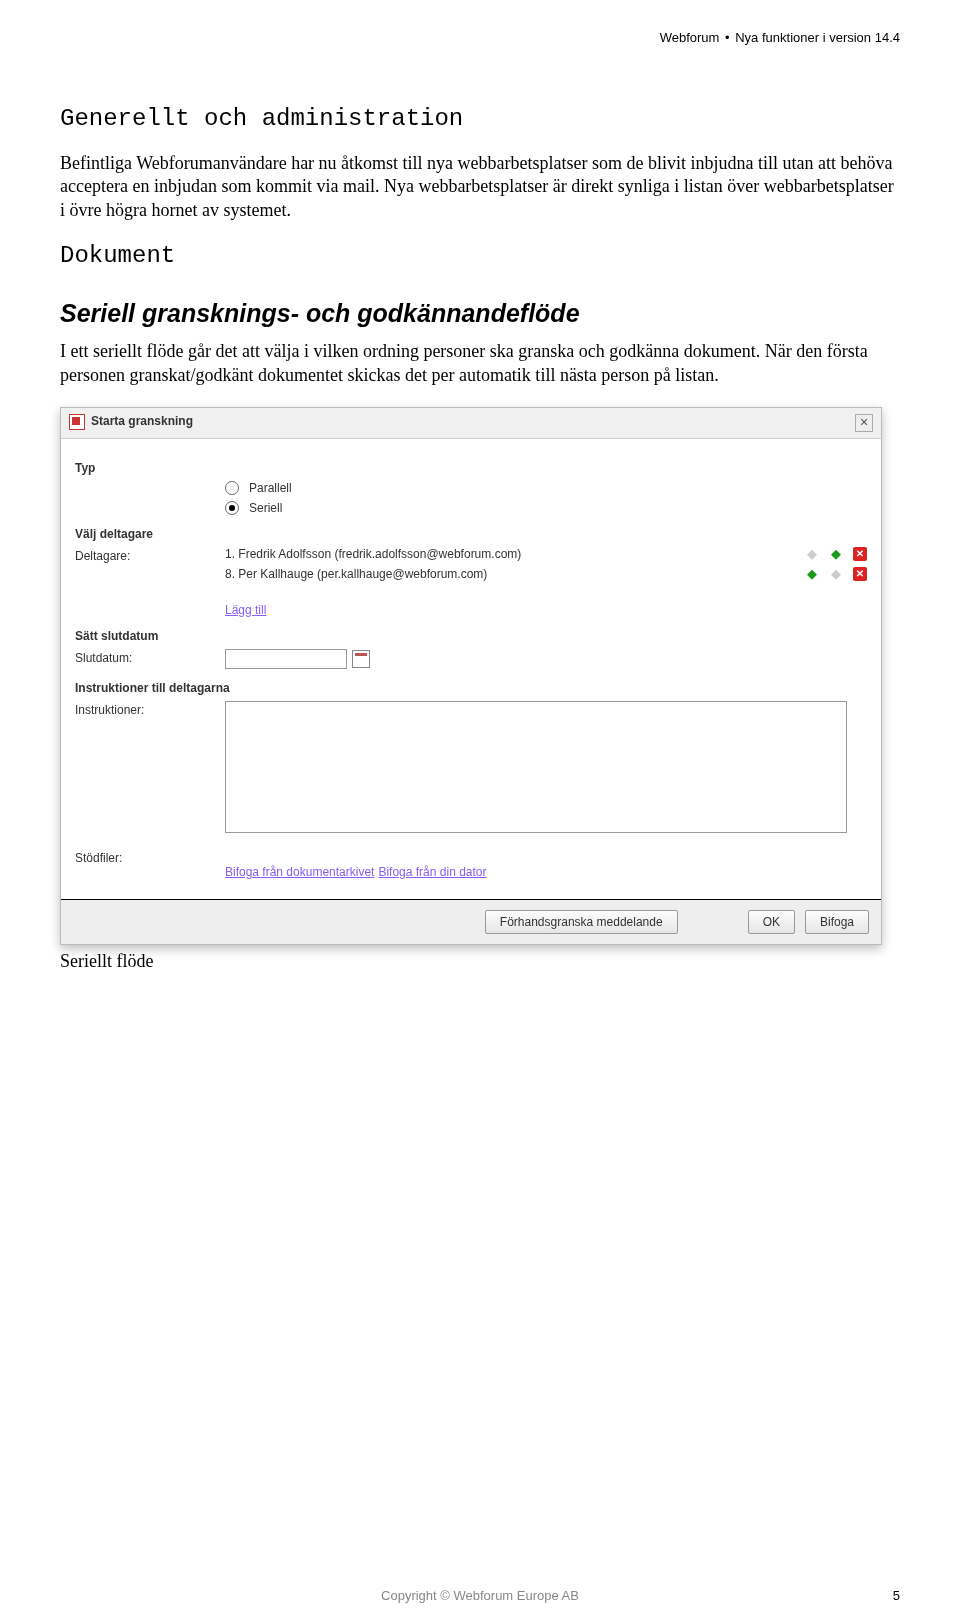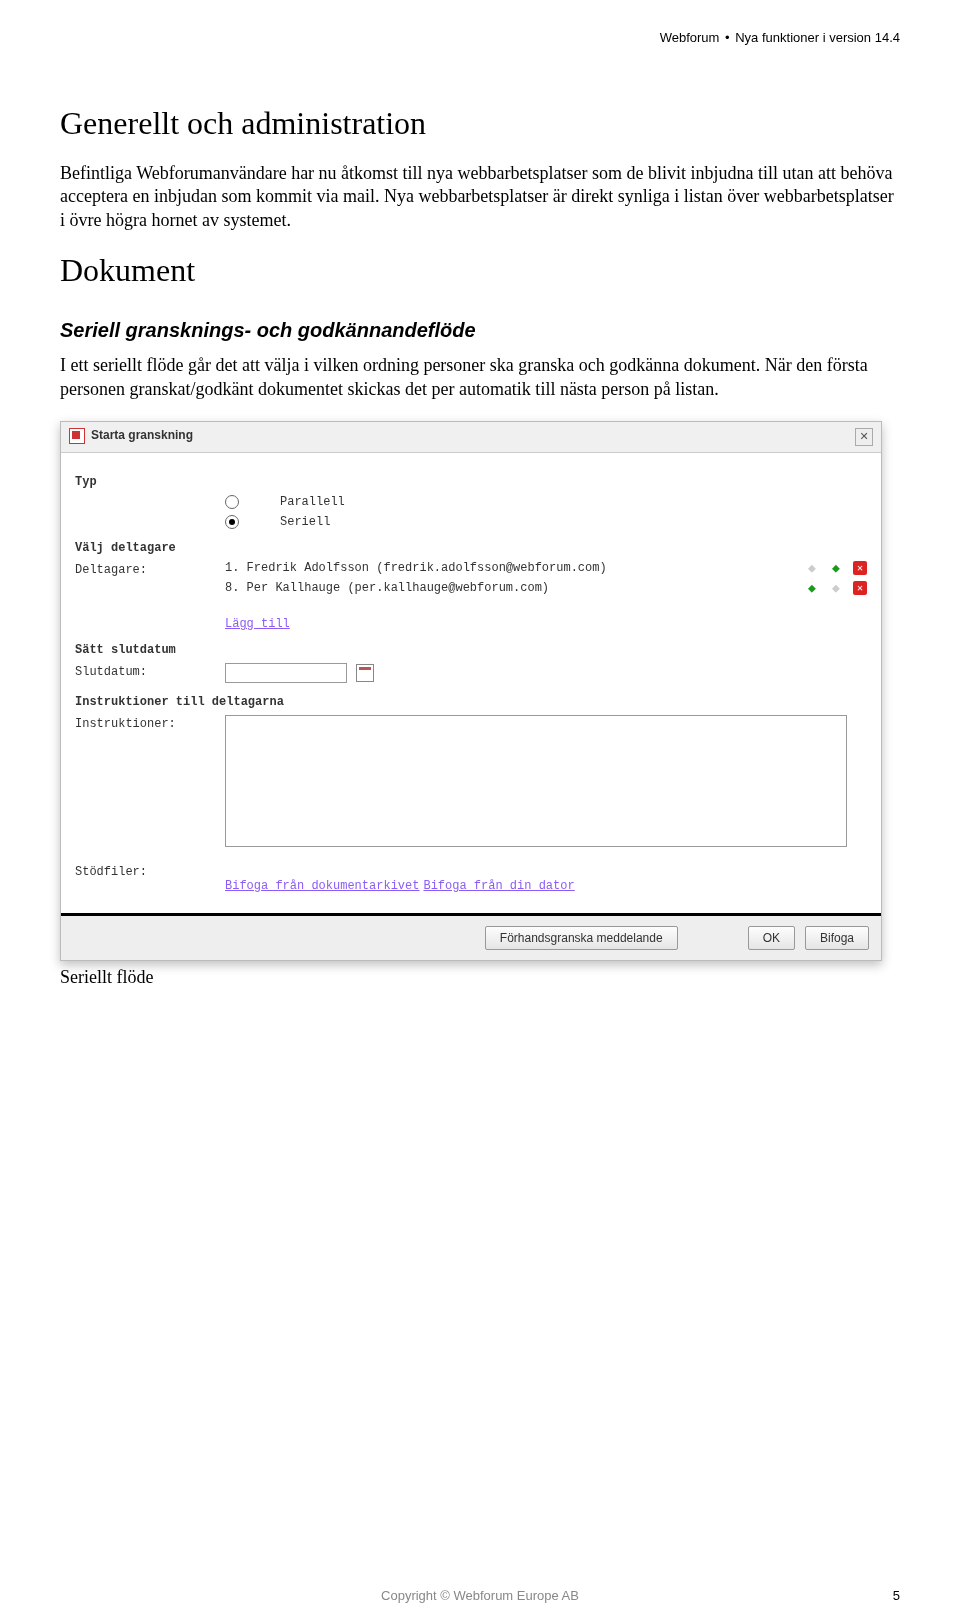--- a/index.html
+++ b/index.html
@@ -21,36 +21,36 @@
     font-family: Arial, Helvetica, sans-serif;
     font-size: 13px;
     text-align: right;
     color: #000;
     margin-bottom: 60px;
   }
   .header-line .bullet {
     margin: 0 2px;
   }
   h1 {
-    font-family: Liberation Serif, serif;
+    font-family: Liberation Mono, monospace;
     font-weight: normal;
-    font-size: 32px;
+    font-size: 24px;
     margin: 0 0 20px 0;
   }
   .body-text {
     font-family: "Times New Roman", Times, serif;
     font-size: 18px;
     line-height: 1.3;
     margin: 0 0 20px 0;
   }
   h2.italic {
     font-family: Arial, Helvetica, sans-serif;
     font-weight: bold;
     font-style: italic;
-    font-size: 20px;
+    font-size: 25px;
     margin: 30px 0 12px 0;
   }
 
   
   .dialog-wrap {
     border: 1px solid #bbb;
     background: #f7f7f7;
     box-shadow: 0 4px 10px rgba(0,0,0,0.25);
     font-family: Arial, Helvetica, sans-serif;
     font-size: 12px;
@@ -91,41 +91,39 @@
     display: flex;
     align-items: center;
     justify-content: center;
     font-size: 11px;
     color: #555;
     cursor: pointer;
   }
   .dlg-body {
     background: #fff;
     padding: 10px 14px 14px 14px;
-    font-family: Liberation Mono, monospace;
   }
   .sect-label {
     font-weight: bold;
     margin: 12px 0 6px 0;
   }
   .form-row {
     display: flex;
     align-items: flex-start;
     margin: 6px 0;
   }
   .row-label {
     width: 150px;
     flex-shrink: 0;
     padding-top: 2px;
   }
   .radio {
     display: flex;
     align-items: center;
     margin-bottom: 6px;
-    gap: 31px;
   }
   .radio-circle {
     width: 12px; height: 12px;
     border: 1px solid #666;
     border-radius: 50%;
     margin-right: 10px;
     display: inline-flex;
     align-items: center;
     justify-content: center;
     background: #fff;
@@ -206,21 +204,21 @@
     border: 1px solid #999;
     background: #fff;
     display: block;
   }
   .file-links {
     display: flex;
     flex-direction: row;
     gap: 4px;
   }
   .dlg-footer {
-    border-top: 3px solid #000000;
+    border-top: 1px solid #000000;
     background: #eee;
     padding: 10px 12px;
     display: flex;
     align-items: center;
   }
   .btn {
     border: 1px solid #999;
     background: linear-gradient(#fdfdfd, #e5e5e5);
     padding: 4px 14px;
     font-family: Arial, Helvetica, sans-serif;

